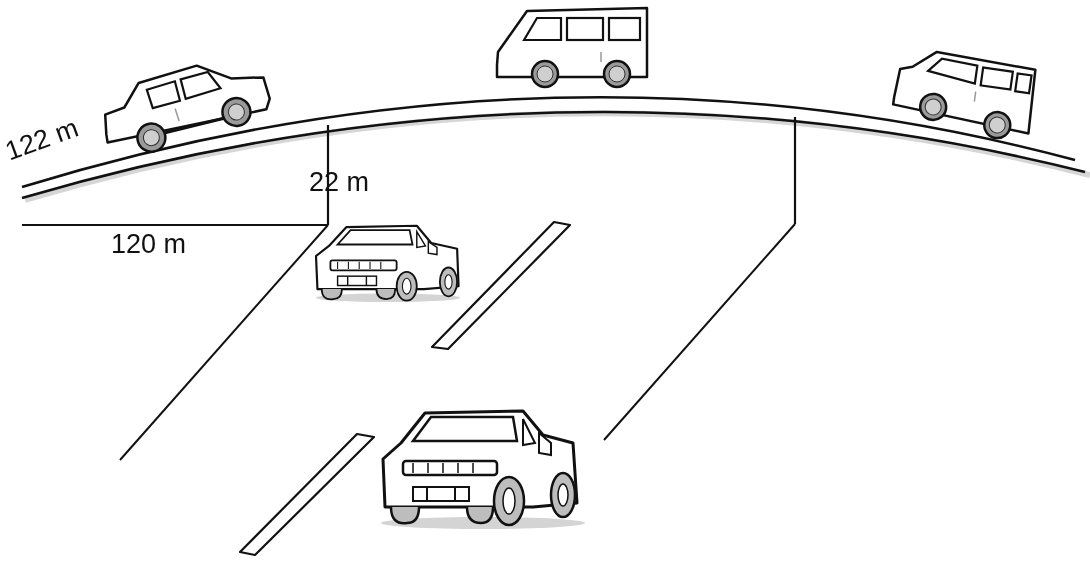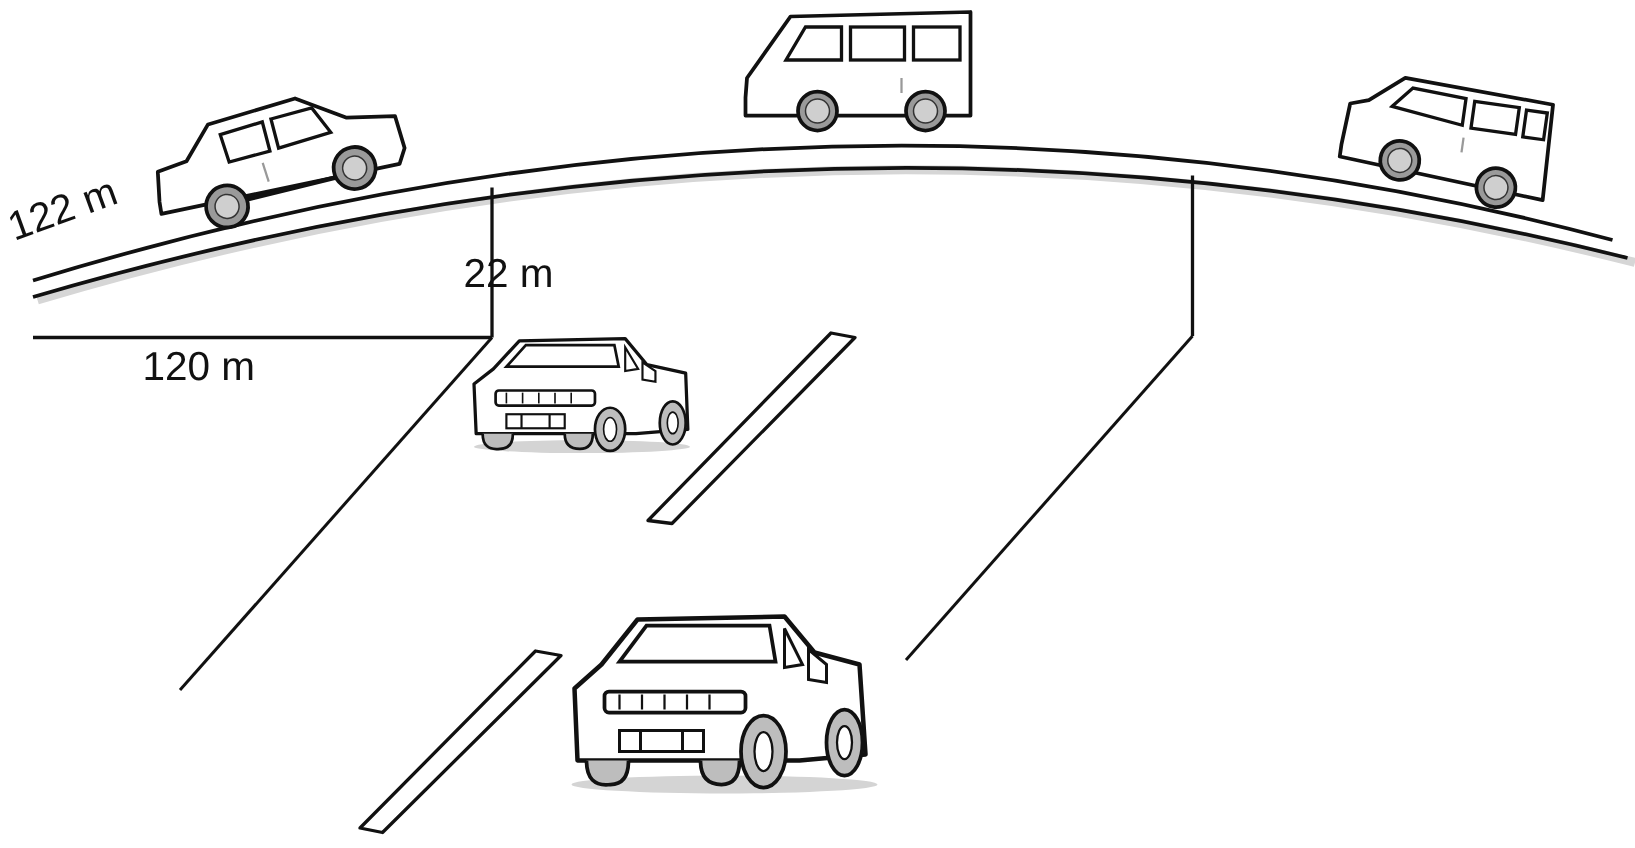--- a/index.html
+++ b/index.html
@@ -1,21 +1,21 @@
 <!DOCTYPE html>
 <html><head>
   <meta charset="utf-8">
   <style>
     html, body { margin: 0; padding: 0; background: #ffffff; }
     body { width: 1090px; height: 565px; overflow: hidden; position: relative; font-family: "Liberation Sans", "DejaVu Sans", sans-serif; }
     #scene { position: absolute; left: 0; top: 0; width: 1090px; height: 565px; }
     .lbl { position: absolute; font-family: "Liberation Sans", "DejaVu Sans", sans-serif; color: #111; font-size: 27px; line-height: 1; white-space: nowrap; }
     .lbl-hyp { left: 2px; top: 140px; transform: rotate(-20deg); transform-origin: left top; }
     .lbl-height { left: 269px; top: 169px; margin-left: 40px; }
-    .lbl-base { left: 95px; top: 231px; }
+    .lbl-base { left: 111px; top: 231px; }
   </style>
 </head>
 <body>
 
 <svg id="scene" viewBox="0 0 1090 565" xmlns="http://www.w3.org/2000/svg">
   <defs>
     <linearGradient id="fadeR" x1="0" x2="1" y1="0" y2="0">
       <stop offset="0" stop-color="#111"></stop>
       <stop offset="0.85" stop-color="#111"></stop>
       <stop offset="1" stop-color="#111" stop-opacity="0"></stop>

